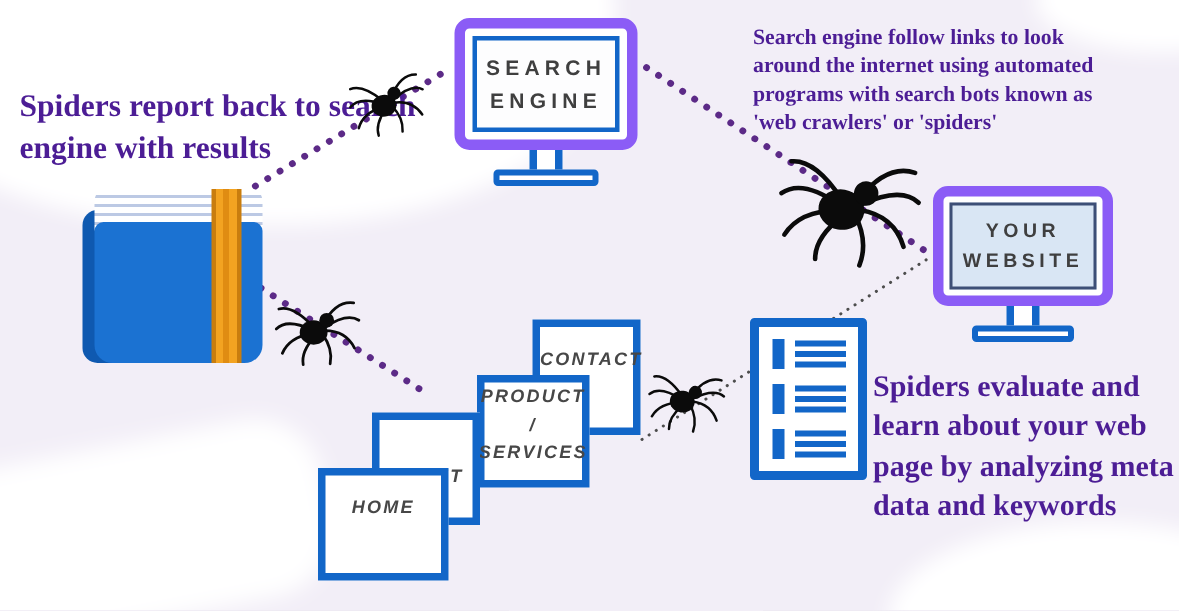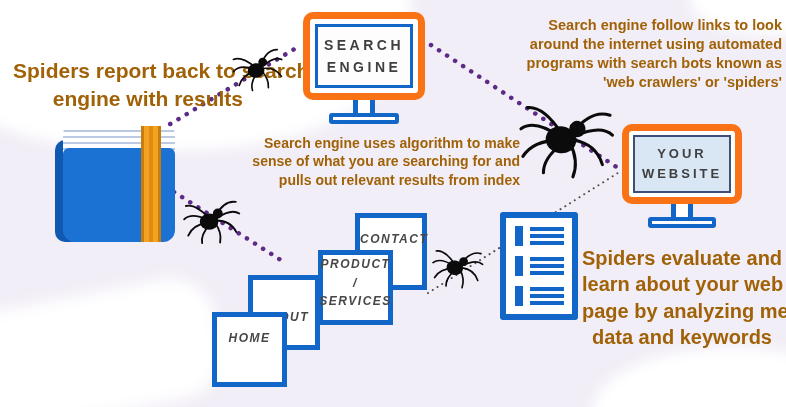--- a/index.html
+++ b/index.html
@@ -11,33 +11,33 @@
   
   .cloud{position:absolute;background:#ffffff;filter:blur(7px);z-index:0;}
   .cloud.c1{left:-90px;top:-115px;width:500px;height:265px;border-radius:45%;}
   .cloud.c2{left:-70px;top:298px;width:290px;height:120px;border-radius:45px;transform:rotate(-11deg);}
   .cloud.c3{left:592px;top:348px;width:280px;height:130px;border-radius:50%;}
   .cloud.c4{left:690px;top:-35px;width:170px;height:70px;border-radius:50%;}
   
   #connectors{position:absolute;left:0;top:0;z-index:1;pointer-events:none;}
   
   .caption{
-    position:absolute;z-index:2;color:#a16207;font-weight:bold;
-    text-align:right;white-space:pre;line-height:1.32;
+    position:absolute;z-index:2;color:#4c1d95;font-weight:bold;
+    text-align:left;white-space:pre;line-height:1.32;font-family:Liberation Serif, serif;
   }
   .cap-report{left:13px;top:57px;width:230px;font-size:21px;}
   .cap-follow{left:502px;top:16px;width:280px;font-size:14.5px;}
   .cap-algorithm{left:220px;top:134px;width:300px;font-size:14px;}
   .cap-combine{left:0px;top:254px;width:224px;font-size:15px;}
   .cap-crawl{left:330px;top:332px;width:210px;font-size:15px;}
   .cap-evaluate{left:582px;top:245px;width:190px;font-size:20px;}
   
   .monitor{position:absolute;z-index:3;}
   .monitor .frame{
-    box-sizing:border-box;border:7px solid #f97316;border-radius:10px;
+    box-sizing:border-box;border:7px solid #8b5cf6;border-radius:10px;
     background:#ffffff;padding:5px;display:flex;
   }
   .monitor .screen{
     flex:1;display:flex;flex-direction:column;align-items:center;justify-content:center;
     box-sizing:border-box;
   }
   .monitor .screen .label{
     white-space:pre-line;text-align:center;color:#3f3f3f;font-weight:bold;
   }
   .monitor .neck{
@@ -69,21 +69,21 @@
   #book .ribbon{
     position:absolute;left:86px;top:0;width:20px;height:116px;
     background:linear-gradient(90deg,#c97d0e 0 3px,#f3a321 3px 8px,#e08c12 8px 12px,#f3a321 12px 17px,#c97d0e 17px 20px);
   }
   
   .page-box{
     position:absolute;box-sizing:border-box;background:#ffffff;border:5px solid #1266c8;
     color:#474747;font-weight:bold;text-align:center;
   }
   .page-box .page-label{white-space:pre-line;letter-spacing:1.5px;font-size:12px;line-height:1.55;font-style:italic;}
-  #page-home{left:212px;top:312px;width:75px;height:75px;z-index:6;padding-top:12px;}
+  #page-home{left:212px;top:312px;width:87px;height:75px;z-index:6;padding-top:12px;}
   #page-about{left:248px;top:275px;width:72px;height:75px;z-index:5;padding-top:28px;}
   #page-product{left:318px;top:250px;width:75px;height:75px;z-index:4;display:flex;justify-content:center;}
   #page-contact{left:355px;top:213px;width:72px;height:77px;z-index:3;padding-top:12px;}
   
   #doc-icon{
     position:absolute;left:500px;top:212px;width:78px;height:108px;z-index:3;
     box-sizing:border-box;background:#ffffff;border:6px solid #1266c8;border-radius:3px;
     padding:8px 9px;display:flex;flex-direction:column;justify-content:space-between;
   }
   .doc-row{display:flex;align-items:center;gap:7px;}
@@ -126,23 +126,20 @@
     <line x1="174" y1="192" x2="287" y2="264" stroke="#5c2a87" stroke-width="4.5" stroke-linecap="round" stroke-dasharray="0.1 9.5"></line>
     <line x1="428" y1="293" x2="621" y2="171" stroke="#4d4d4d" stroke-width="2" stroke-linecap="round" stroke-dasharray="0.1 5.5"></line>
   </svg>
 
   <div class="caption cap-report">Spiders report back to search
 engine with results</div>
   <div class="caption cap-follow">Search engine follow links to look
 around the internet using automated
 programs with search bots known as
 'web crawlers' or 'spiders'</div>
-  <div class="caption cap-algorithm">Search engine uses algorithm to make
-sense of what you are searching for and
-pulls out relevant results from index</div>
   <div class="caption cap-evaluate">Spiders evaluate and
 learn about your web
 page by analyzing meta
 data and keywords</div>
 
   <div class="monitor" id="monitor-search">
     <div class="frame">
       <div class="screen">
         <div class="label">SEARCH
 ENGINE</div>

